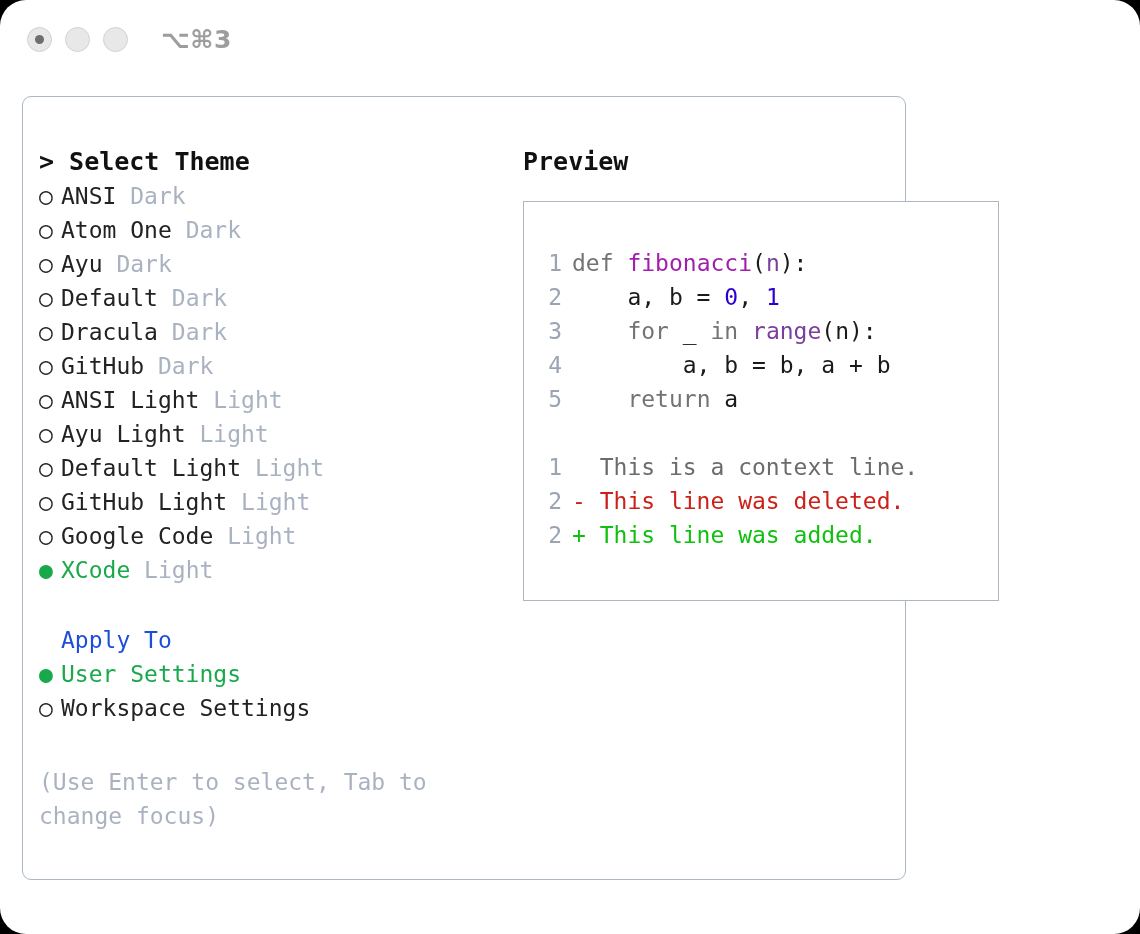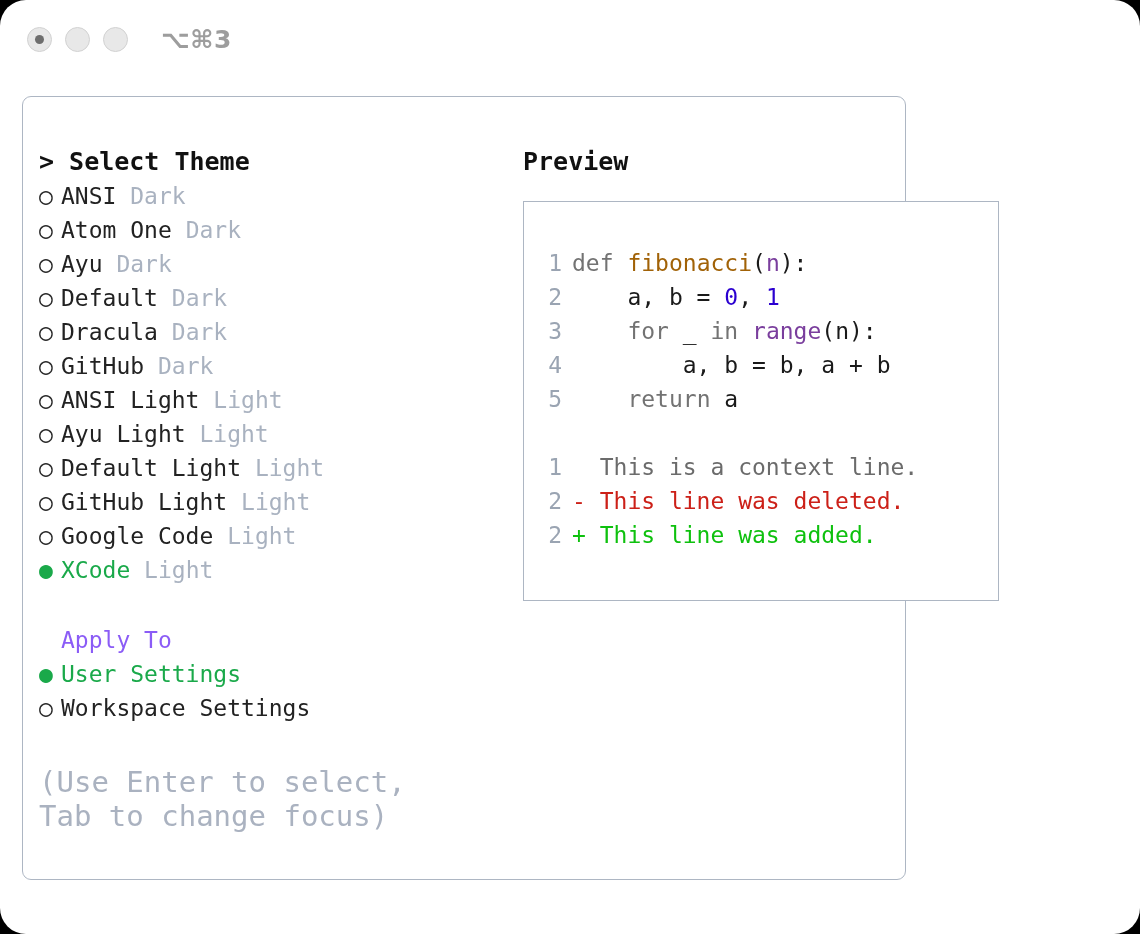--- a/index.html
+++ b/index.html
@@ -108,30 +108,30 @@
     color: #2b2b2b;
     line-height: 34px;
   }
   .bullet.selected { color: #1aa94a; }
   .theme-name { color: #222222; }
   .theme-name.selected { color: #1aa94a; }
   .theme-variant { color: #a9b2c0; }
 
   .apply-title {
     font-size: 23px;
-    color: #8b5cf6;
+    color: #1d4ed8;
     line-height: 34px;
     padding-left: 22px;
     white-space: pre;
   }
   #apply-block { margin-top: 36px; }
 
   #help-text {
     margin-top: 40px;
-    font-size: 29px;
+    font-size: 23px;
     color: #aab2c0;
     line-height: 34px;
     width: 420px;
   }
 
   
   #preview-column {
     position: absolute;
     left: 500px;
     top: 48px;
@@ -163,21 +163,21 @@
     flex: 0 0 48px;
     text-align: right;
     color: #9aa4b2;
     padding-right: 10px;
     box-sizing: border-box;
   }
   .code-text { color: #1a1a1a; }
   .spacer-line { height: 34px; }
 
   .tok-kw   { color: #737373; }
-  .tok-fn   { color: #a16207; }
+  .tok-fn   { color: #a21caf; }
   .tok-var  { color: #7a3e9d; }
   .tok-num  { color: #2b00d0; }
   .tok-plain{ color: #1a1a1a; }
 
   .diff-ctx { color: #6b6b6b; }
   .diff-del { color: #cc2018; }
   .diff-add { color: #0ec10e; }
 </style>
 </head>
 <body>

